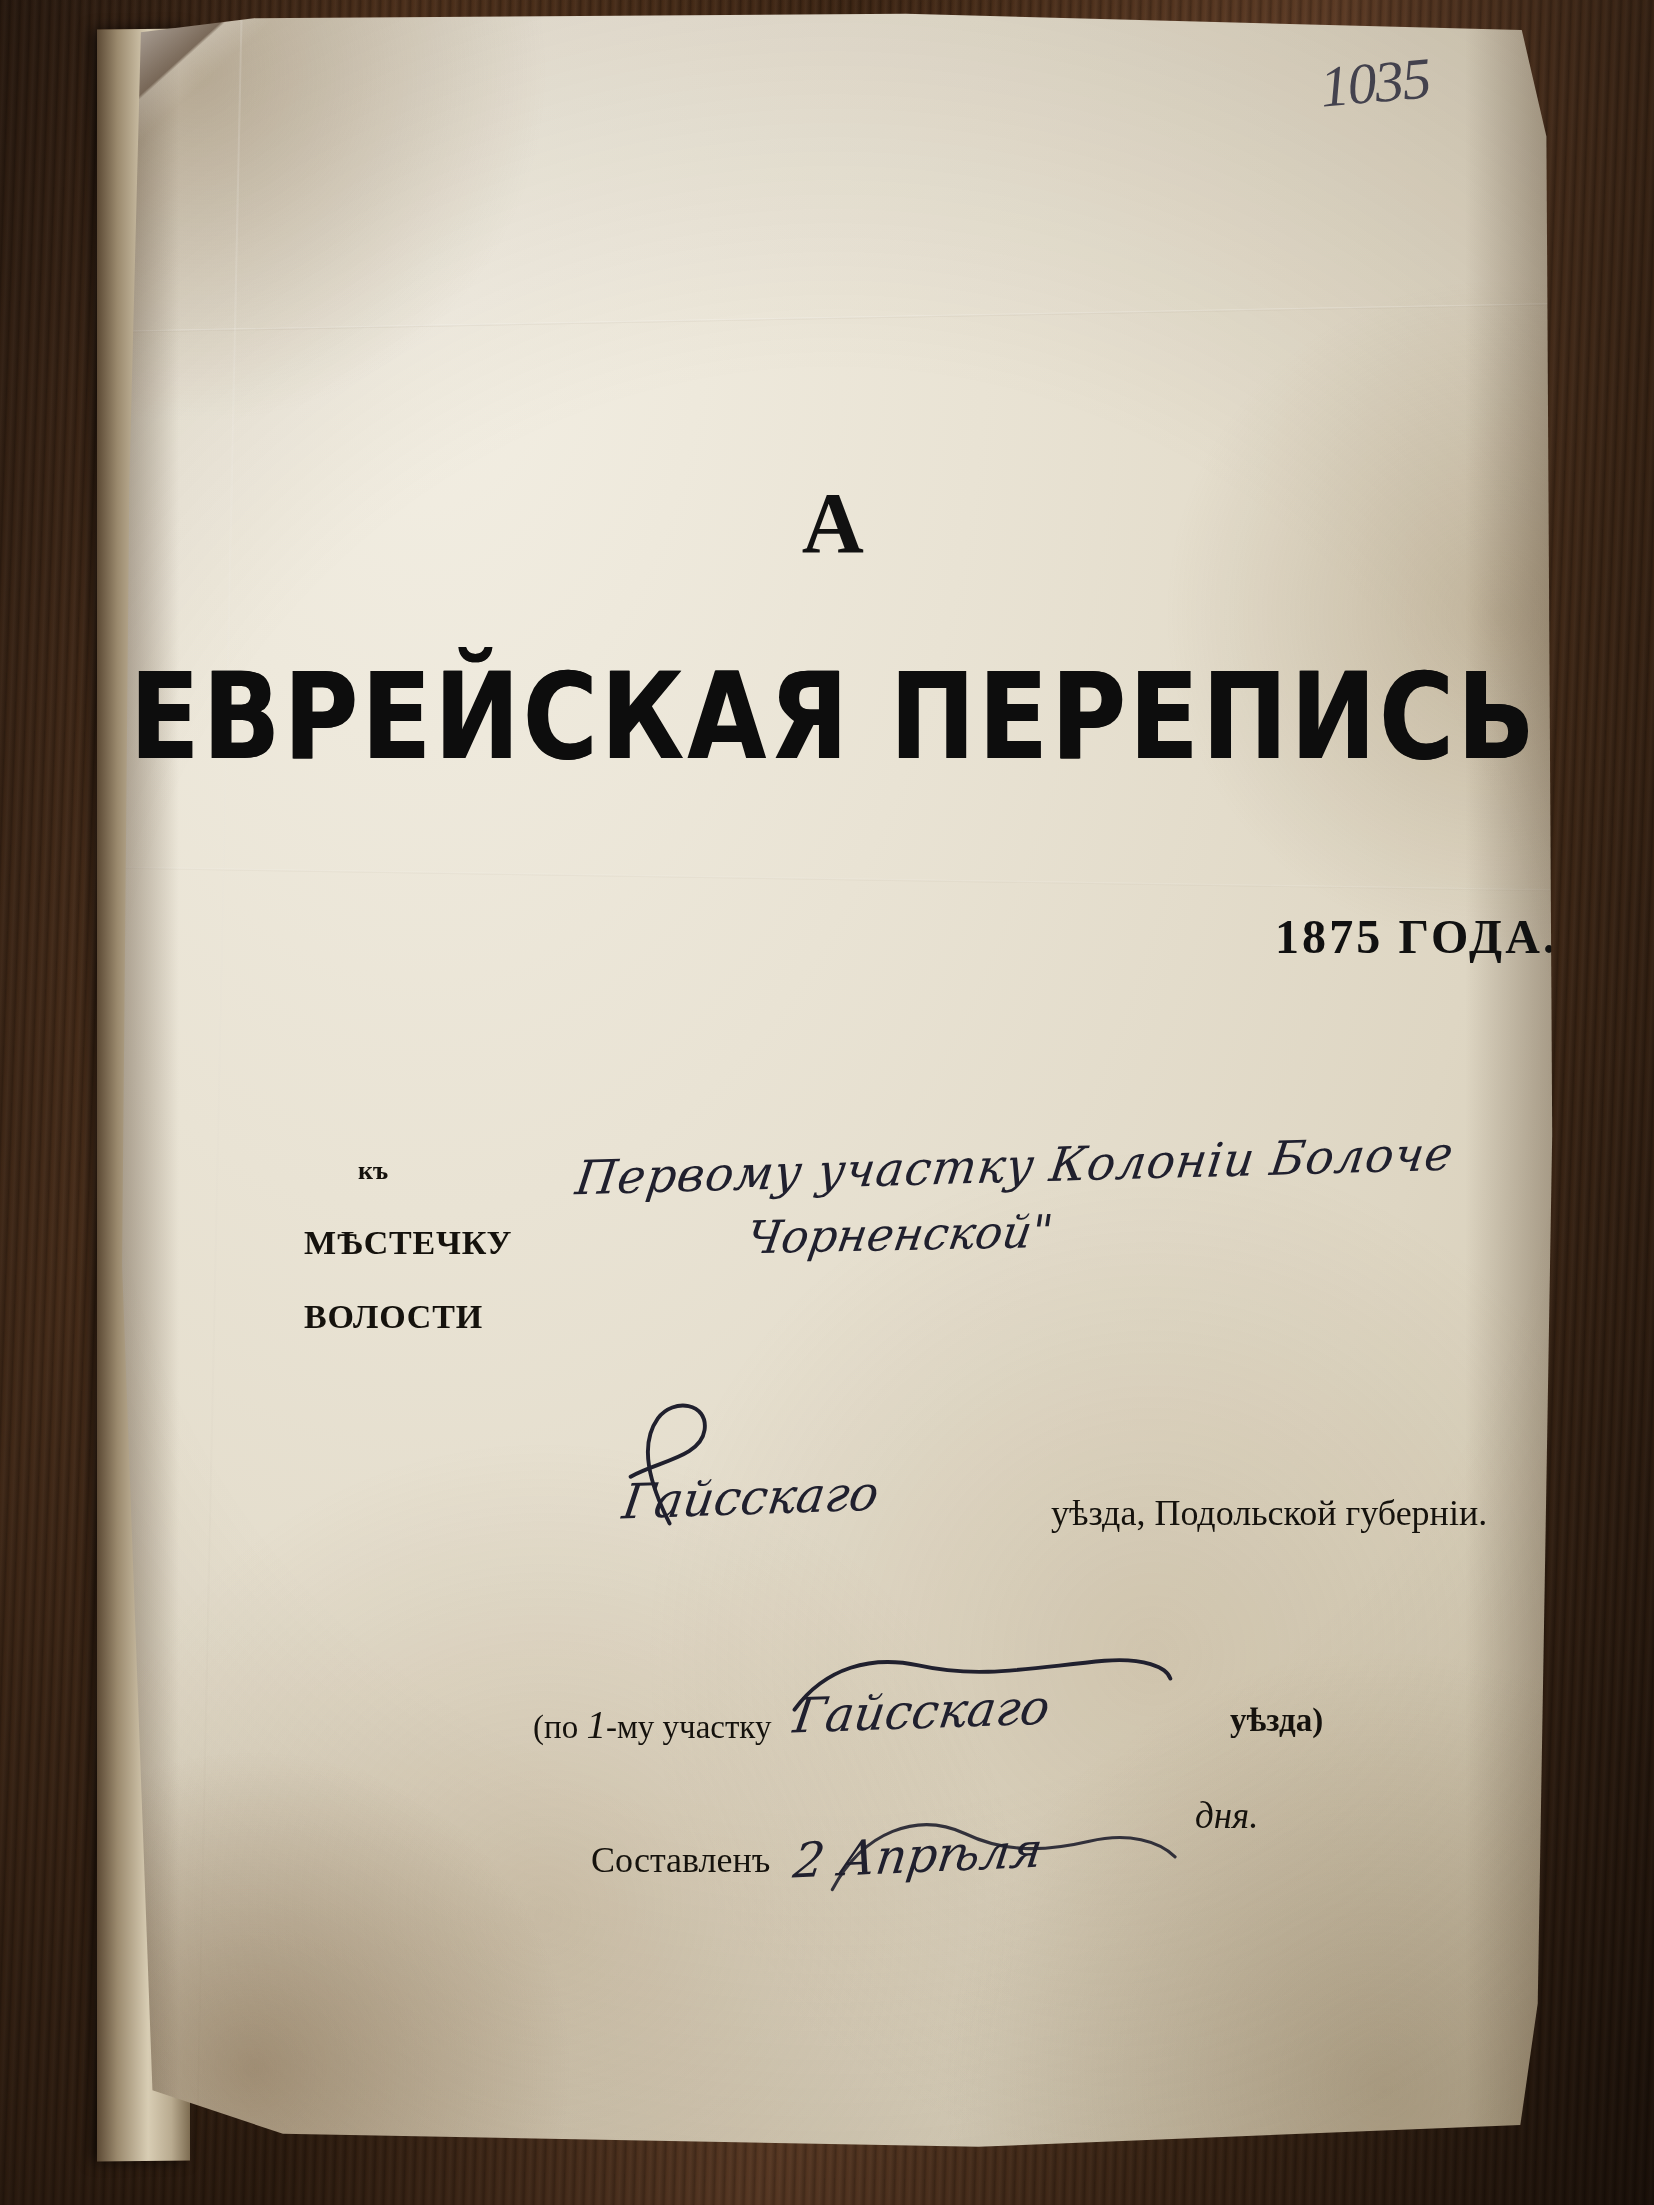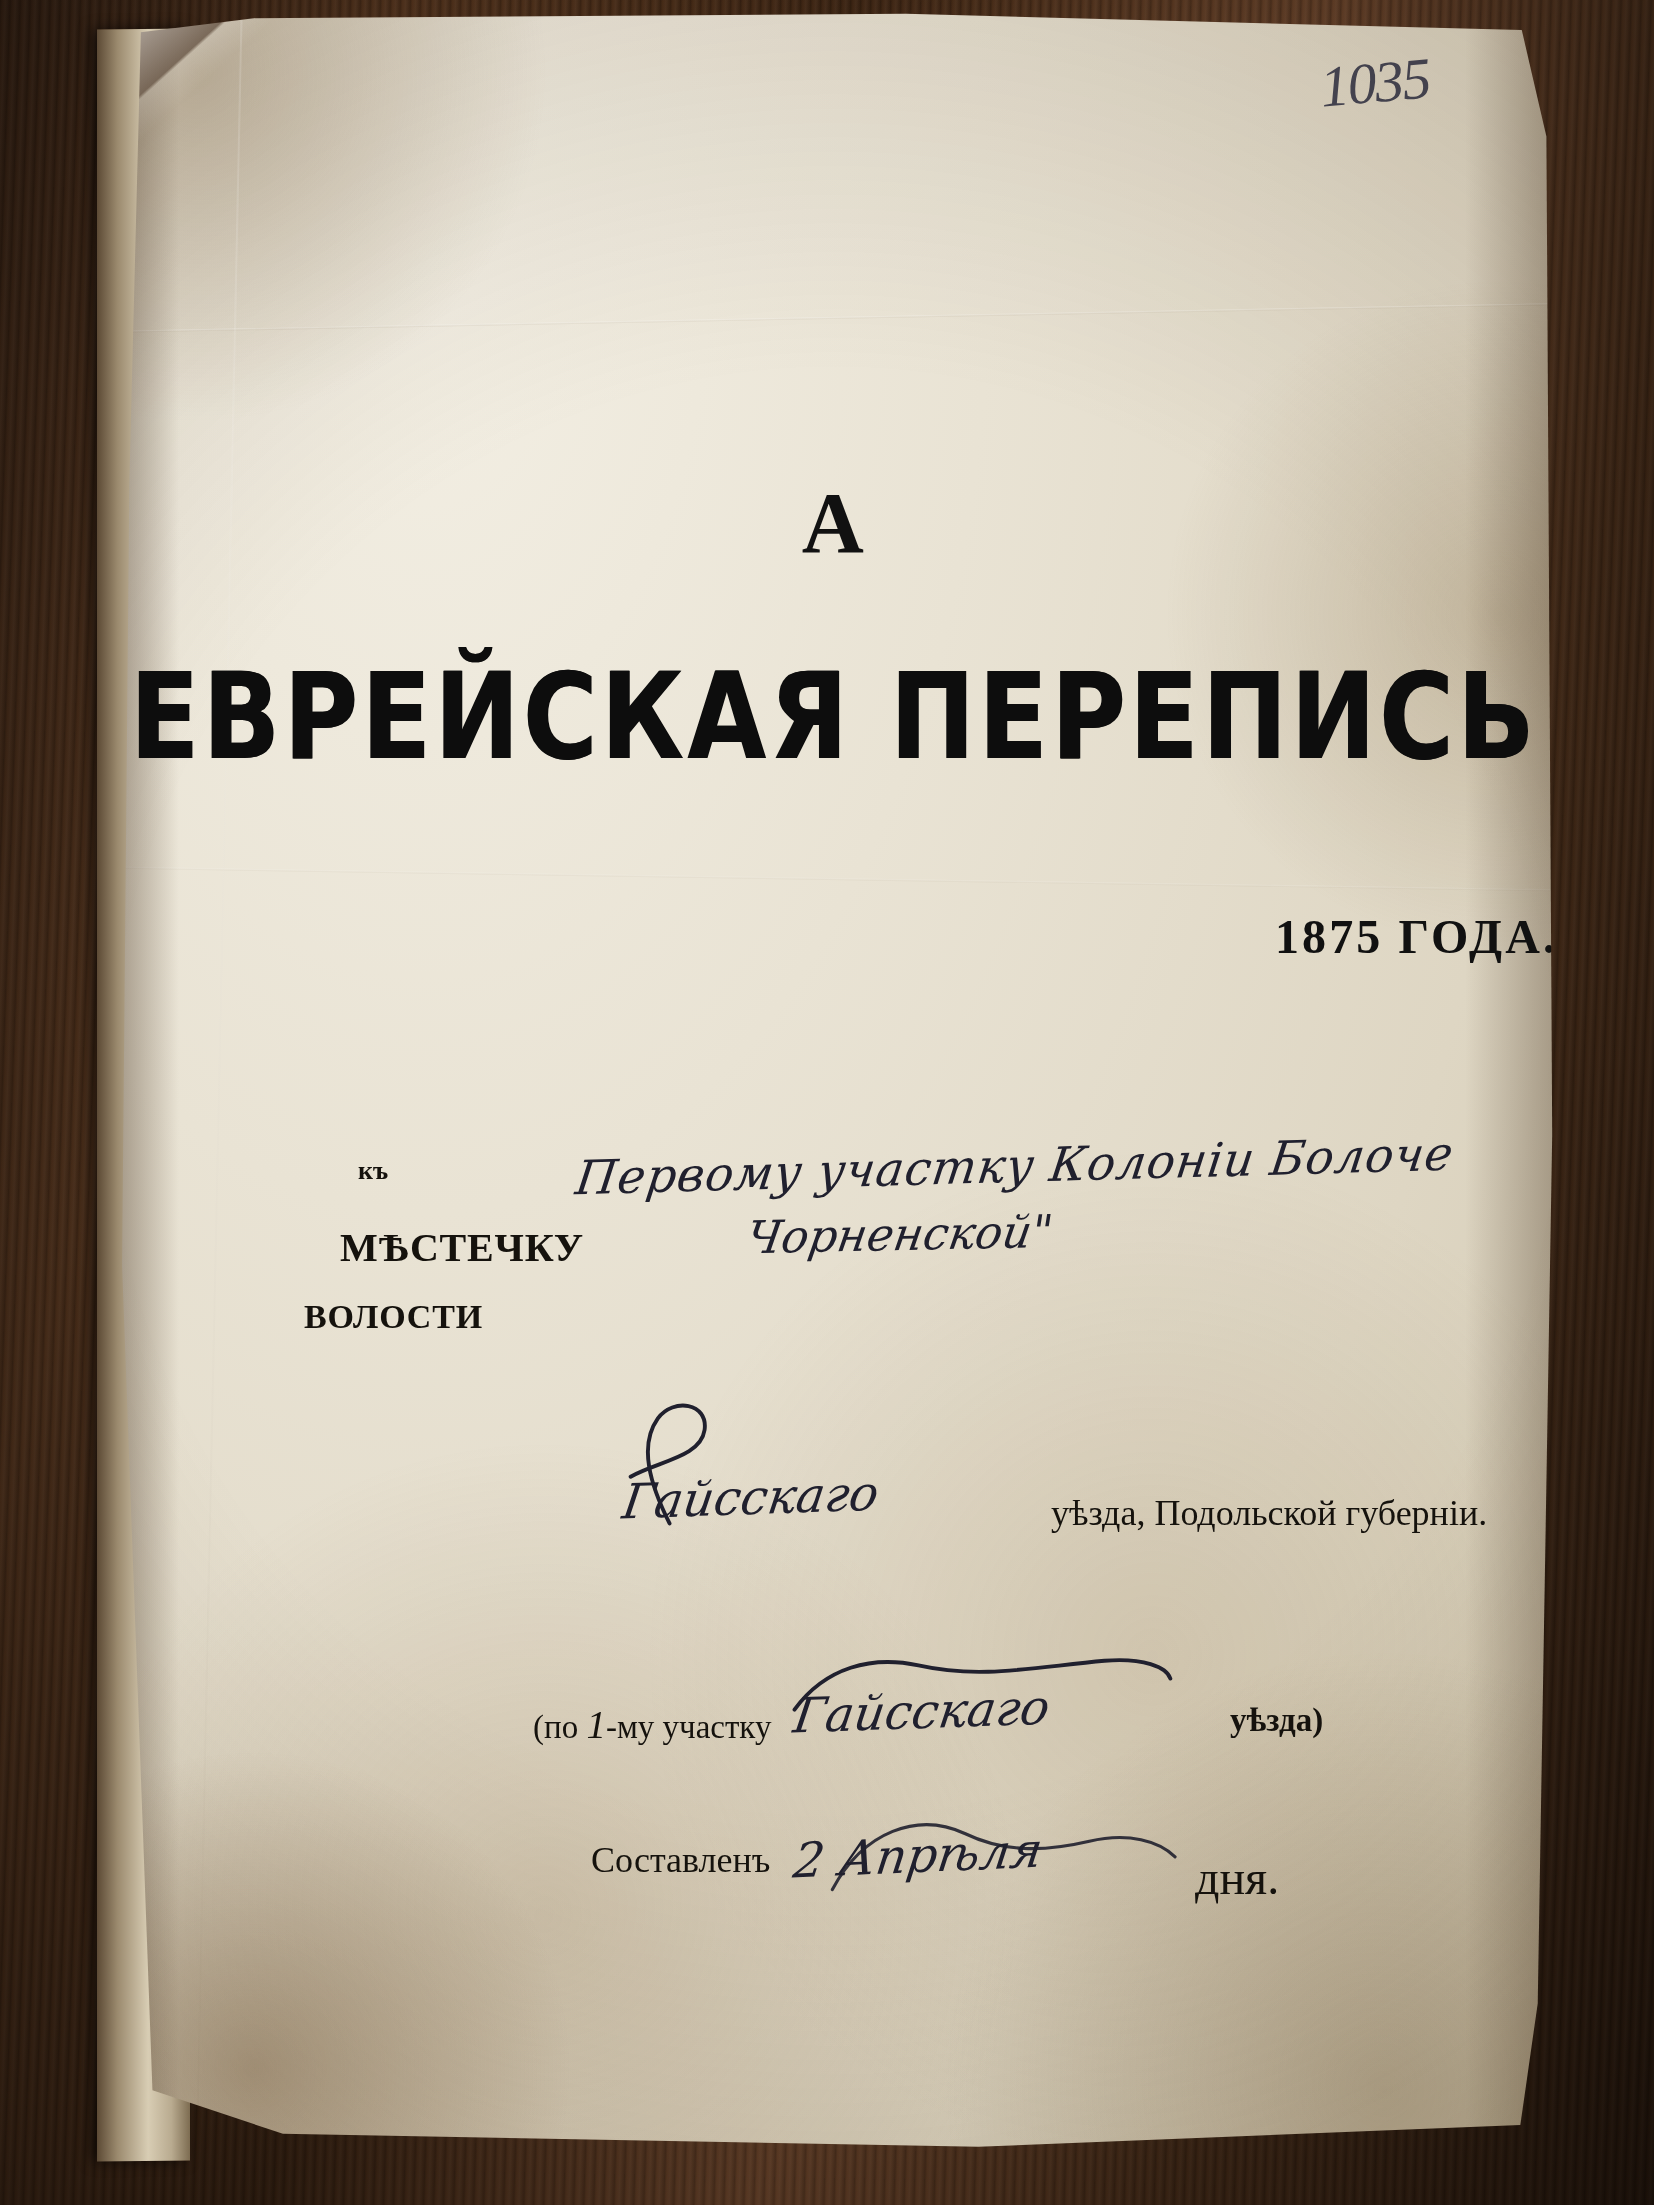--- a/index.html
+++ b/index.html
@@ -186,21 +186,21 @@
   .intro {
     left: 195px;
     top: 1074px;
     font-size: 35px;
     letter-spacing: 0.4px;
     white-space: nowrap;
   }
   .intro b { font-weight: bold; }
 
   .lbl-k  { left: 249px; top: 1150px; font-size: 26px; font-weight: bold; }
-  .lbl-mest { left: 195px; top: 1218px; font-size: 40px; font-weight: bold; letter-spacing: 0.8px; margin-left: 36px; }
+  .lbl-mest { left: 195px; top: 1218px; font-size: 34px; font-weight: bold; letter-spacing: 0.8px; }
   .lbl-vol  { left: 195px; top: 1292px; font-size: 34px; font-weight: bold; letter-spacing: 0.8px; }
 
   .uezd-line {
     left: 942px;
     top: 1486px;
     font-size: 36px;
   }
   .par-line {
     left: 424px;
     top: 1696px;
@@ -217,22 +217,23 @@
     font-size: 33px;
     font-weight: bold;
   }
   .compiled {
     left: 482px;
     top: 1833px;
     font-size: 36px;
   }
   .compiled-end {
     left: 1086px;
-    top: 1844px;
-    font-size: 48px;
+    top: 1788px;
+    font-size: 37px;
+    font-style: italic;
   }
 
   
   .hand {
     position: absolute;
     font-family: "DejaVu Serif", serif;
     font-style: italic;
     color: #20202e;
     white-space: nowrap;
   }

